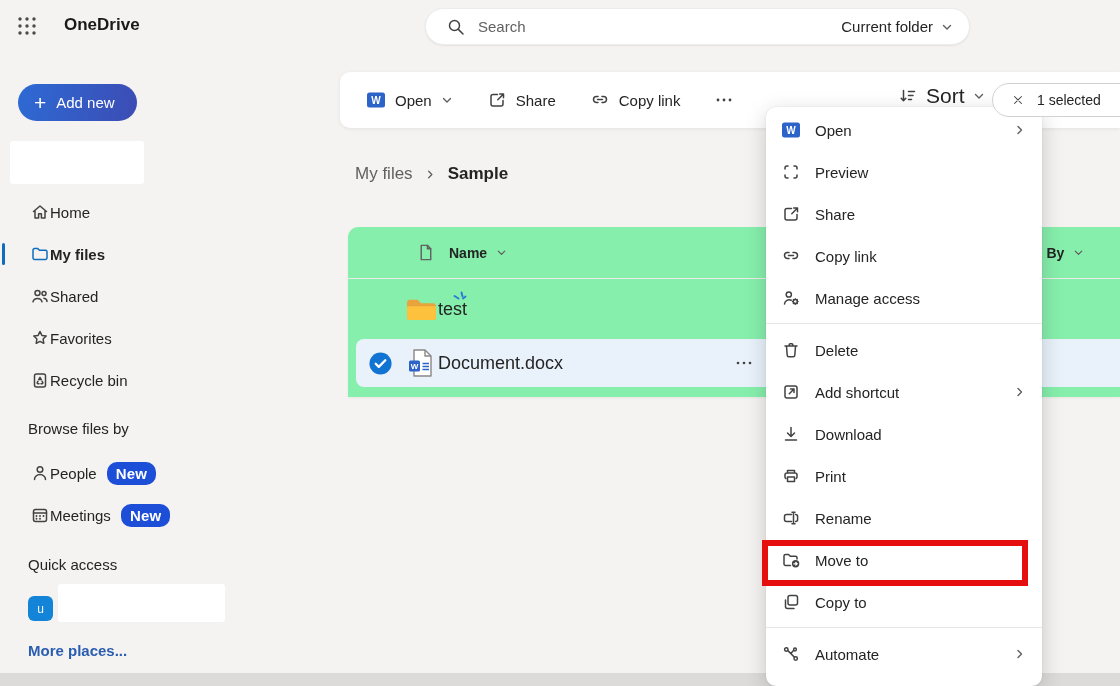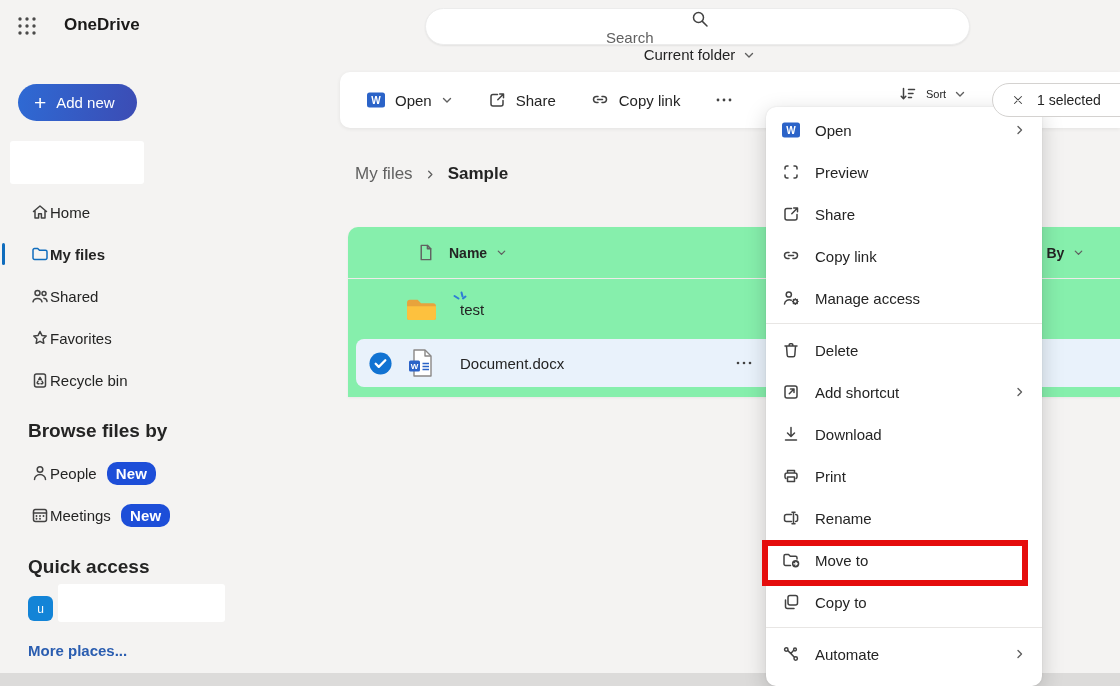--- a/index.html
+++ b/index.html
@@ -12,21 +12,21 @@
   .stroked { fill:none; stroke:#424242; stroke-width:1.5; stroke-linecap:round; stroke-linejoin:round; }
   .chev { fill:none; stroke:#5f5f5f; stroke-width:1.4; stroke-linecap:round; stroke-linejoin:round; }
 
   
   .topbar { position:absolute; left:0; top:0; width:1092px; height:52px; }
   .waffle { position:absolute; left:16px; top:15px; width:22px; height:22px; cursor:pointer; }
   .app-title { position:absolute; left:64px; top:15px; font-size:17px; font-weight:700; color:#1b1a19; }
   .searchbar {
     position:absolute; left:425px; top:8px; width:545px; height:37px; background:#fff;
     border:1px solid #ececec; border-radius:19px; display:flex; align-items:center;
-    padding:0 16px 0 20px; box-shadow:0 1px 2px rgba(0,0,0,.07);flex-direction:column;
+    padding:0 16px 0 20px; box-shadow:0 1px 2px rgba(0,0,0,.07);
   }
   .searchbar input {
     border:none; outline:none; flex:1; font-size:15px; color:#242424; background:transparent;
     font-family:"Liberation Sans", sans-serif; margin-left:12px;
   }
   .searchbar input::placeholder { color:#616161; }
   .scope { display:flex; align-items:center; gap:8px; font-size:15px; color:#242424; cursor:pointer; white-space:nowrap; }
 
   
   .add-new {
@@ -34,40 +34,40 @@
     display:flex; align-items:center; gap:10px; border:none; border-radius:19px;
     background:linear-gradient(100deg,#2e6ad4 0%,#3c4cb4 100%);
     color:#fff; font-size:15px; font-weight:400; cursor:pointer; font-family:"Liberation Sans",sans-serif;
   }
   .add-new .plus { font-size:21px; font-weight:400; line-height:1; }
   .storage-box { position:absolute; left:10px; top:141px; width:134px; height:43px; background:#fff; border-radius:3px; }
   .nav { position:absolute; left:0; top:191px; width:336px; }
   .nav-item { position:relative; height:42px; display:flex; align-items:center; padding-left:30px; font-size:15px; cursor:pointer; }
   .nav-item.active { font-weight:700; }
   .nav-item.active::before { content:""; position:absolute; left:2px; top:10px; width:3px; height:22px; background:#0f6cbd; border-radius:2px; }
-  .side-heading { position:absolute; left:28px; font-size:19px; font-weight:700; color:#242424; }
+  .side-heading { position:absolute; left:28px; font-size:15px; font-weight:400; color:#242424; }
   .browse { position:absolute; left:0; top:452px; width:336px; }
   .badge {
     background:#1d4ed8; color:#fff; font-size:15px; font-weight:700; padding:3px 9px;
     border-radius:10px; margin-left:10px; letter-spacing:.2px;
   }
   .quick-tile { position:absolute; left:28px; top:596px; width:25px; height:25px; border-radius:6px; background:#1384d7;
     color:#fff; font-size:12px; display:flex; align-items:center; justify-content:center; cursor:pointer; }
   .quick-box { position:absolute; left:58px; top:584px; width:167px; height:38px; background:#fff; border-radius:3px; }
   .more-places { position:absolute; left:28px; top:642px; font-size:15px; color:#2a5db0; font-weight:700; cursor:pointer; }
 
   
   .toolbar {
     position:absolute; left:340px; top:72px; width:780px; height:56px; background:#fff;
     border-radius:10px 0 0 10px; box-shadow:0 1px 4px rgba(0,0,0,.07);
     display:flex; align-items:center; padding-left:16px;
   }
   .tb-btn { display:flex; align-items:center; gap:9px; font-size:15px; color:#242424; cursor:pointer; padding:8px 10px; border-radius:6px; }
   .tb-gap { width:14px; }
-  .sort-btn { position:absolute; left:558px; top:12px; display:flex; align-items:center; gap:8px; font-size:11px; cursor:pointer; }
+  .sort-btn { position:absolute; left:558px; top:12px; display:flex; align-items:center; gap:8px; font-size:21px; cursor:pointer; }
   .sel-pill {
     position:absolute; left:652px; top:11px; height:34px; width:170px; background:#fff;
     border:1px solid #d4d2d0; border-radius:17px; display:flex; align-items:center; gap:12px;
     padding:0 18px; font-size:14px; color:#242424; z-index:26; cursor:pointer; white-space:nowrap;
   }
 
   
   .breadcrumb { position:absolute; left:355px; top:164px; display:flex; align-items:center; gap:12px; font-size:17px; }
   .bc-parent { color:#616161; cursor:pointer; }
   .bc-current { color:#242424; font-weight:700; }
@@ -79,21 +79,21 @@
   }
   .list-header { position:relative; height:52px; display:flex; align-items:center; border-bottom:1px solid #edebe9; }
   .lh-icon { margin-left:68px; }
   .lh-name { margin-left:14px; font-size:14px; font-weight:700; display:flex; align-items:center; gap:9px; cursor:pointer; }
   .lh-modified { position:absolute; left:637px; font-size:14px; font-weight:700; display:flex; align-items:center; gap:9px; cursor:pointer; }
   .rows { padding:6px 0 6px 8px; }
   .row { position:relative; height:48px; display:flex; align-items:center; border-radius:8px 0 0 8px; margin-bottom:6px; cursor:pointer; }
   .row.selected { background:#e9f2fb; }
   .row .gutter { width:48px; display:flex; align-items:center; justify-content:center; }
   .row .ficon { width:34px; display:flex; align-items:center; justify-content:center; }
-  .row .fname { margin-left:22px; font-size:15px; color:#242424; }
+  .row .fname { font-size:18px; color:#242424; }
   .new-indicator { position:absolute; left:97px; top:6px; }
   .row-more { position:absolute; left:378px; top:14px; cursor:pointer; }
 
   
   .menu {
     position:absolute; left:766px; top:107px; width:276px; height:579px; background:#fff;
     border-radius:10px; box-shadow:0 6px 22px rgba(0,0,0,.18), 0 0 2px rgba(0,0,0,.10);
     z-index:20; padding-top:2px;
   }
   .menu-item { height:42px; display:flex; align-items:center; padding:0 16px 0 15px; gap:14px; font-size:15px; color:#242424; cursor:pointer; }

